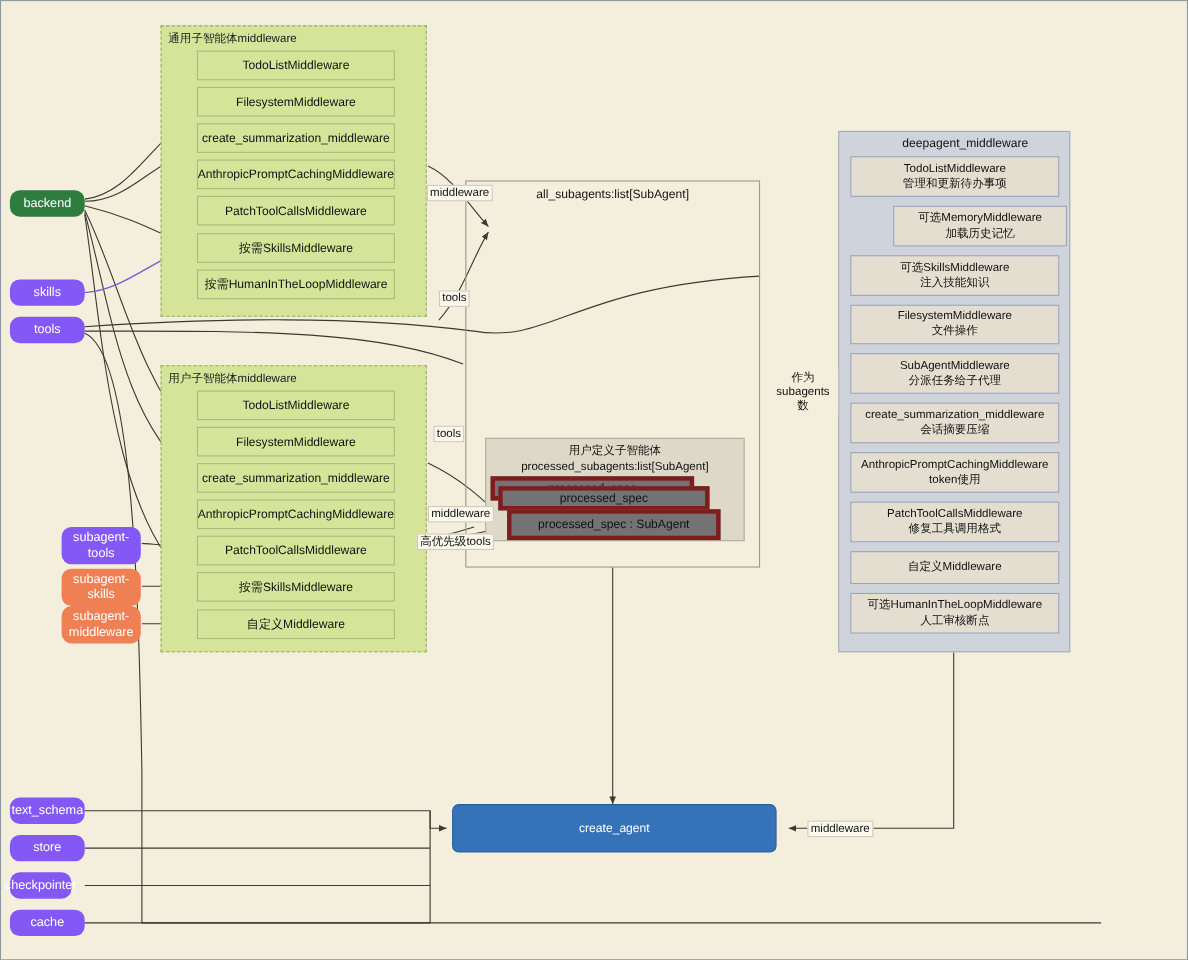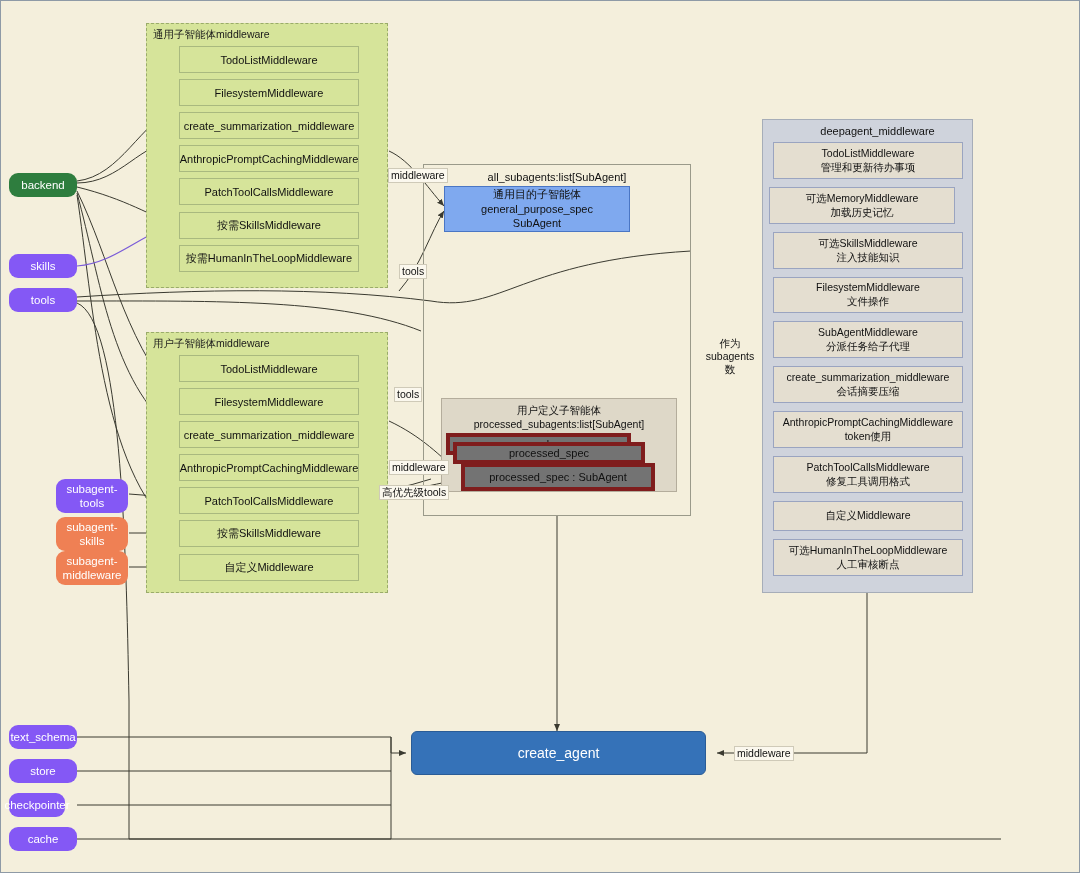--- a/index.html
+++ b/index.html
@@ -81,21 +81,21 @@
     background:#e4ded0;border:1px solid #9aa4c0;
     display:flex;flex-direction:column;align-items:center;justify-content:center;
     font-size:10.5px;color:#111;line-height:1.3;
   }
   .panel-item .l2{font-size:10.5px;}
 
   .create-agent{
     position:absolute;box-sizing:border-box;
     background:#3572b8;border:1px solid #2a5c96;border-radius:6px;
     display:flex;align-items:center;justify-content:center;
-    color:#fff;font-size:14px;
+    color:#fff;font-size:11px;
   }
 
   
   .elabel{
     position:absolute;background:#fbf8ee;border:1px solid #cfcab8;
     font-size:10.5px;color:#111;padding:0 2px;white-space:nowrap;line-height:1.25;text-align:center;
   }
   .elabel.nb{border:none;background:#f4efdc;}
 </style>
 </head>
@@ -213,47 +213,40 @@
   <div class="mw-box" style="left:178px;top:420px;width:180px;height:27px;">create_summarization_middleware</div>
   <div class="mw-box" style="left:178px;top:453px;width:180px;height:27px;">AnthropicPromptCachingMiddleware</div>
   <div class="mw-box" style="left:178px;top:486px;width:180px;height:27px;">PatchToolCallsMiddleware</div>
   <div class="mw-box" style="left:178px;top:519px;width:180px;height:27px;">按需SkillsMiddleware</div>
   <div class="mw-box" style="left:178px;top:553px;width:180px;height:27px;">自定义Middleware</div>
 
   <div class="plain-box" style="left:422px;top:163px;width:268px;height:352px;">
     <div class="box-title">all_subagents:list[SubAgent]</div>
   </div>
 
-  <div class="blue-box" style="left:443px;top:185px;width:186px;height:46px;">
-    <div>
-      <div>通用目的子智能体</div>
-      <div>general_purpose_spec</div>
-      <div>SubAgent</div>
-    </div>
-  </div>
 
   <div class="grey-box" style="left:440px;top:397px;width:236px;height:94px;">
     <div class="box-title">
       <div>用户定义子智能体</div>
       <div>processed_subagents:list[SubAgent]</div>
     </div>
   </div>
   <div class="purple-box" style="left:445px;top:432px;width:185px;height:22px;">processed_spec</div>
   <div class="purple-box" style="left:452px;top:441px;width:192px;height:22px;">processed_spec</div>
   <div class="purple-box" style="left:460px;top:462px;width:194px;height:28px;">processed_spec : SubAgent</div>
 
   <div class="panel" style="left:761px;top:118px;width:211px;height:474px;">
     <div class="panel-title">deepagent_middleware</div>
   </div>
 
   <div class="panel-item" style="left:772px;top:141px;width:190px;height:37px;">
     <span>TodoListMiddleware</span>
     <span class="l2">管理和更新待办事项</span>
   </div>
-  <div class="panel-item" style="left:768px;top:186px;width:186px;height:37px;">
+  <div class="panel-item" style="left:811px;top:186px;width:158px;height:37px;">
     <span>可选MemoryMiddleware</span>
     <span class="l2">加载历史记忆</span>
   </div>
   <div class="panel-item" style="left:772px;top:231px;width:190px;height:37px;">
     <span>可选SkillsMiddleware</span>
     <span class="l2">注入技能知识</span>
   </div>
   <div class="panel-item" style="left:772px;top:276px;width:190px;height:36px;">
     <span>FilesystemMiddleware</span>
     <span class="l2">文件操作</span>

